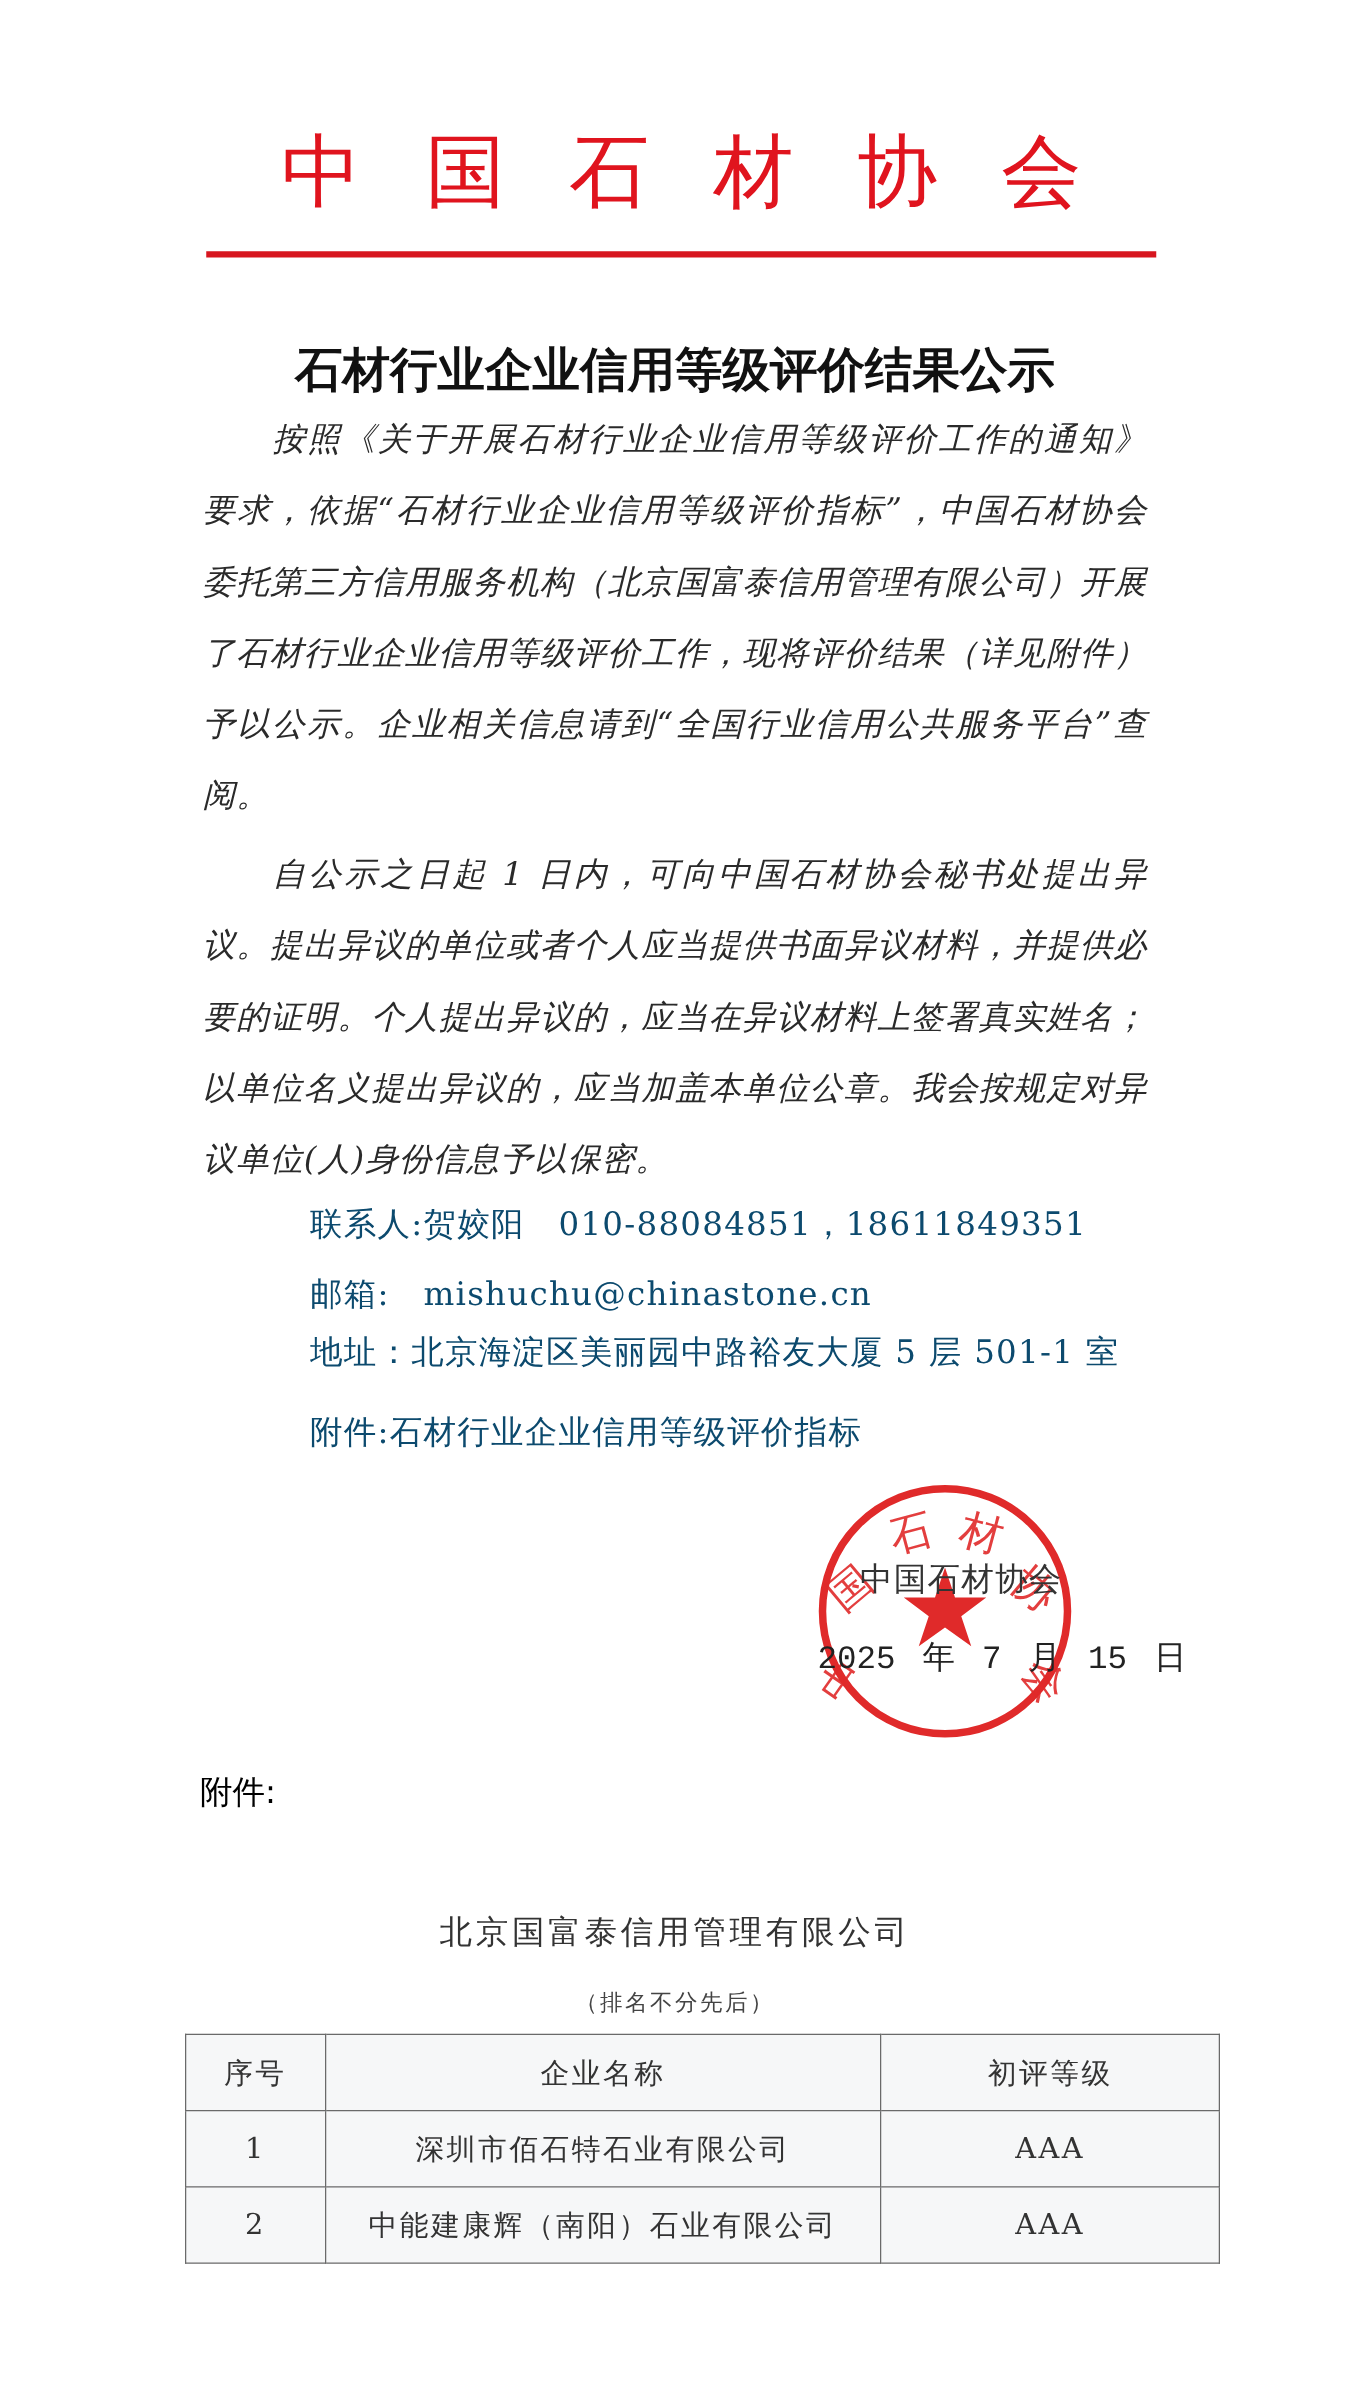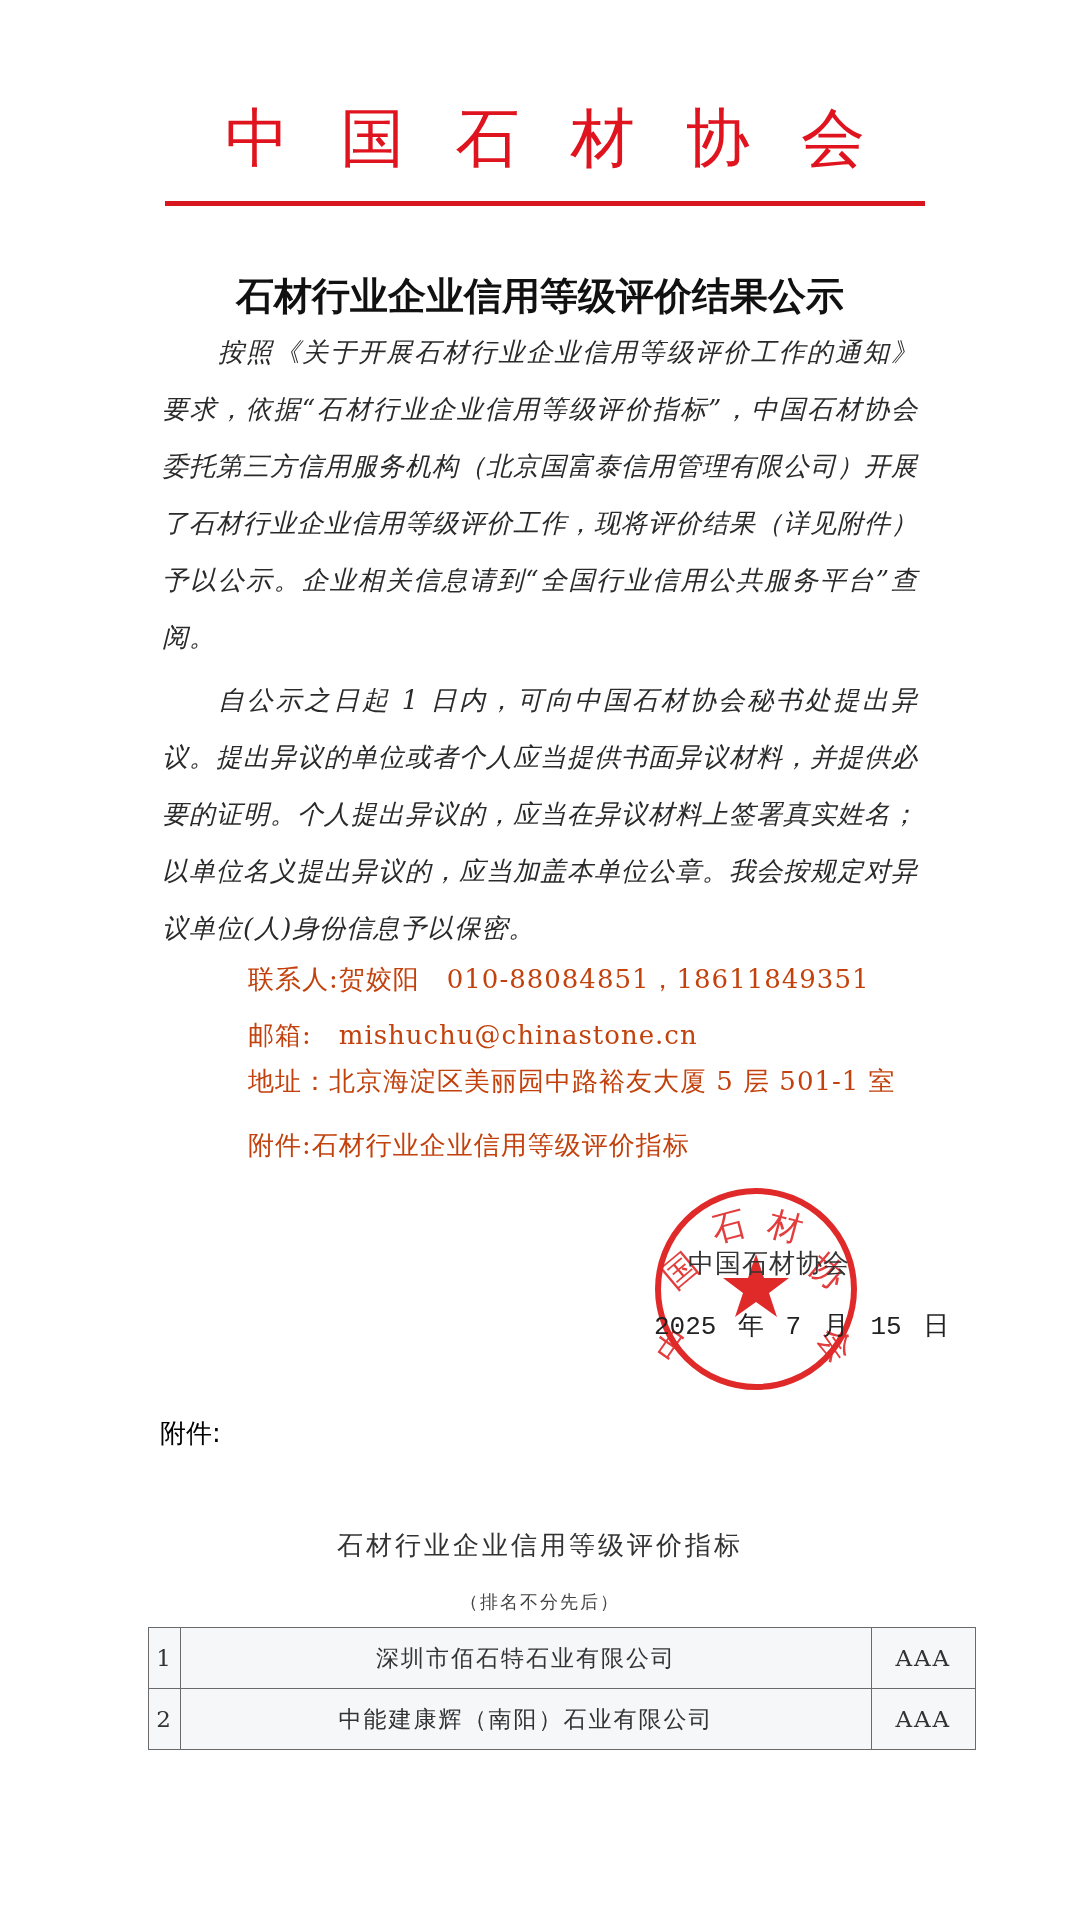--- a/index.html
+++ b/index.html
@@ -19,21 +19,21 @@
       font-size: 38px; font-weight: bold; color: #111; font-family: "DejaVu Sans", sans-serif;
       letter-spacing: 0px;
       margin-top: 33px;
     }
     .para {
       left: 162px; width: 756px; font-size: 26px; line-height: 57px; color: #2a2a2a;
       text-align: justify; text-indent: 56px; letter-spacing: 1px; font-style: italic;
     }
     .p1 { top: 324px; }
     .p2 { top: 672px; }
-    .line { left: 248px; font-size: 26px; color: #c2410c; white-space: nowrap; letter-spacing: 1px; }
+    .line { left: 248px; font-size: 26px; color: #0c4a6e; white-space: nowrap; letter-spacing: 1px; }
     .contact { top: 962px; }
     .email { top: 1018px; }
     .address { top: 1064px; }
     .attach-ref { top: 1128px; }
     .seal { left: 653px; top: 1186px; width: 206px; height: 206px; }
     .sign-org { left: 688px; top: 1246px; font-size: 26px; color: #333; letter-spacing: 1px; }
     .sign-date { left: 654px; top: 1308px; font-size: 26px; color: #222; word-spacing: 6px; font-family: Liberation Mono, monospace; }
     .attach-label { left: 160px; top: 1416px; font-size: 26px; color: #000000; font-family: "DejaVu Sans", sans-serif; }
     .table-title { left: 0; width: 1080px; top: 1528px; text-align: center; font-size: 26px; color: #333; letter-spacing: 3px; }
     .table-sub { left: 0; width: 1080px; top: 1590px; text-align: center; font-size: 18px; color: #444; letter-spacing: 2px; }
@@ -82,25 +82,30 @@
     <text x="172" y="96" transform="rotate(40 172 88)">协</text>
     <text x="180" y="168" transform="rotate(55 180 160)">会</text>
   </g>
   <polygon fill="#e02a2a" points="103,68 111,92 136,92 116,107 124,131 103,116 82,131 90,107 70,92 95,92"></polygon>
 </svg>
 
 <div class="abs sign-org">中国石材协会</div>
 <div class="abs sign-date">2025 年 7 月 15 日</div>
 
 <div class="abs attach-label">附件:</div>
-<div class="abs table-title">石材行业企业信用等级评价指标</div>
+<div class="abs table-title">北京国富泰信用管理有限公司</div>
 <div class="abs table-sub">（排名不分先后）</div>
 
 <table class="result">
   <tbody>
+      <tr>
+    <th class="c1">序号</th>
+    <th class="c2">企业名称</th>
+    <th class="c3">初评等级</th>
+  </tr>
   <tr>
     <td>1</td>
     <td>深圳市佰石特石业有限公司</td>
     <td>AAA</td>
   </tr>
   <tr>
     <td>2</td>
     <td>中能建康辉（南阳）石业有限公司</td>
     <td>AAA</td>
   </tr>

